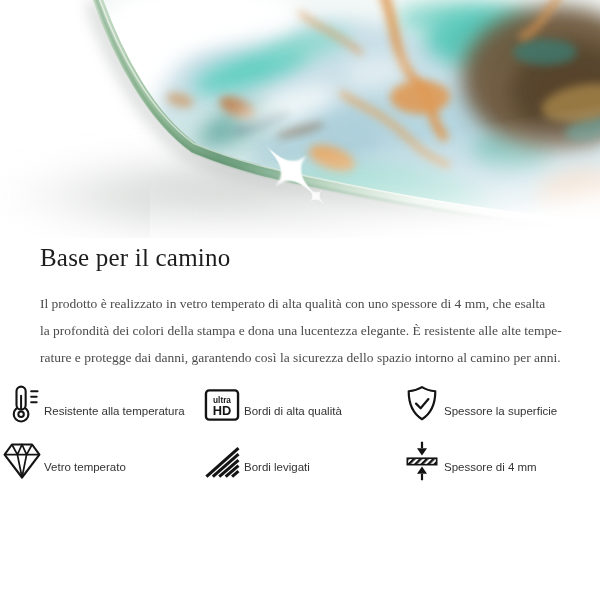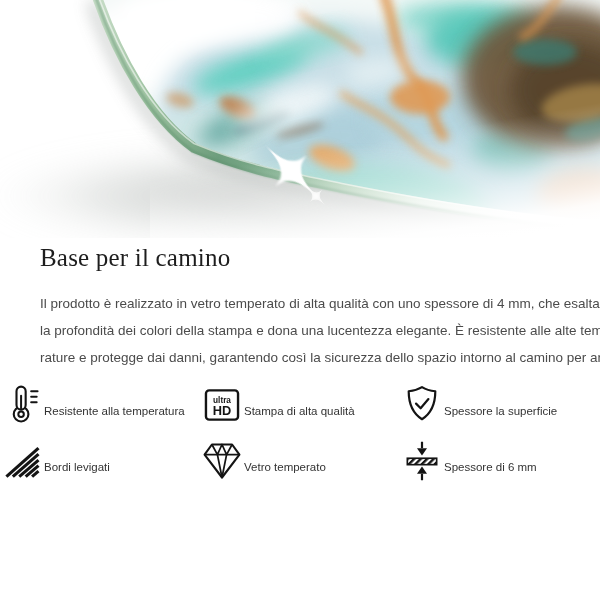--- a/index.html
+++ b/index.html
@@ -31,21 +31,21 @@
     letter-spacing:0.2px;
   }
   .title span{display:block;}
   .description{
     margin:15px 0 0 0;
     font-size:13.5px;
     line-height:27px;
     color:#4b4b4b;
     max-width:530px;
   }
-  .description span{display:block;white-space:nowrap;}
+  .description span{display:block;white-space:nowrap;font-family:Liberation Serif, serif;}
   .features{
     display:grid;
     grid-template-columns:repeat(3,1fr);
     row-gap:14px;
     margin:14px -40px 0 -40px; 
   }
   .feature{
     display:flex;flex-direction:row;align-items:center;
   }
   .f-icon{
@@ -208,72 +208,72 @@
       </div>
 
       <div class="feature">
         <div class="f-icon">
           <svg width="44" height="44" viewBox="0 0 48 48" fill="none">
             <rect x="6.5" y="8" width="35" height="32" rx="3.5" stroke="#141414" stroke-width="2.6"></rect>
             <text x="24" y="21.5" text-anchor="middle" font-family="Liberation Sans, sans-serif" font-size="9" font-weight="700" fill="#141414">ultra</text>
             <text x="24" y="35" text-anchor="middle" font-family="Liberation Sans, sans-serif" font-size="14" font-weight="800" fill="#141414">HD</text>
           </svg>
         </div>
-        <div class="f-label">Stampa di alta qualità</div>
+        <div class="f-label">Bordi di alta qualità</div>
       </div>
 
       <div class="feature">
         <div class="f-icon">
           <svg width="44" height="44" viewBox="0 0 48 48" fill="none">
             <path d="M24 4.5 C28 7 33 8.5 38.5 9 C38.5 21 35 32.5 24 39.5 C13 32.5 9.5 21 9.5 9 C15 8.5 20 7 24 4.5 Z" stroke="#141414" stroke-width="2.4" stroke-linejoin="round"></path>
             <path d="M17.5 22.5 L22.5 27.5 L31 17.5" stroke="#141414" stroke-width="2.4" stroke-linecap="round" stroke-linejoin="round"></path>
           </svg>
         </div>
         <div class="f-label">Spessore la superficie</div>
+      </div>
+
+      <div class="feature">
+        <div class="f-icon">
+          <svg width="44" height="44" viewBox="0 0 48 48" fill="none">
+            <path d="M5 17 L13 6 L35 6 L43 17 L24 42 Z" stroke="#141414" stroke-width="2.3" stroke-linejoin="round"></path>
+            <path d="M5 17 L43 17" stroke="#141414" stroke-width="1.9"></path>
+            <path d="M13 6 L19 17 L24 6 L29 17 L35 6" stroke="#141414" stroke-width="1.9" stroke-linejoin="round"></path>
+            <path d="M19 17 L24 42 L29 17" stroke="#141414" stroke-width="1.9" stroke-linejoin="round"></path>
+          </svg>
+        </div>
+        <div class="f-label">Vetro temperato</div>
       </div>
 
       <div class="feature">
         <div class="f-icon">
           <svg width="44" height="44" viewBox="0 0 48 48" fill="none">
             <line x1="7" y1="41" x2="42" y2="10" stroke="#141414" stroke-width="3.4"></line>
             <line x1="14" y1="41" x2="42" y2="16.5" stroke="#141414" stroke-width="3.4"></line>
             <line x1="21" y1="41" x2="42" y2="23" stroke="#141414" stroke-width="3.4"></line>
             <line x1="28" y1="41" x2="42" y2="29" stroke="#141414" stroke-width="3.4"></line>
             <line x1="35" y1="41" x2="42" y2="35" stroke="#141414" stroke-width="3.4"></line>
           </svg>
         </div>
         <div class="f-label">Bordi levigati</div>
-      </div>
-
-      <div class="feature">
-        <div class="f-icon">
-          <svg width="44" height="44" viewBox="0 0 48 48" fill="none">
-            <path d="M5 17 L13 6 L35 6 L43 17 L24 42 Z" stroke="#141414" stroke-width="2.3" stroke-linejoin="round"></path>
-            <path d="M5 17 L43 17" stroke="#141414" stroke-width="1.9"></path>
-            <path d="M13 6 L19 17 L24 6 L29 17 L35 6" stroke="#141414" stroke-width="1.9" stroke-linejoin="round"></path>
-            <path d="M19 17 L24 42 L29 17" stroke="#141414" stroke-width="1.9" stroke-linejoin="round"></path>
-          </svg>
-        </div>
-        <div class="f-label">Vetro temperato</div>
       </div>
 
       <div class="feature">
         <div class="f-icon">
           <svg width="44" height="44" viewBox="0 0 48 48" fill="none">
             <defs>
               <pattern id="hatchPat" width="5" height="5" patternUnits="userSpaceOnUse" patternTransform="rotate(45)">
                 <rect width="5" height="5" fill="#ffffff"></rect>
                 <rect width="2.6" height="5" fill="#141414"></rect>
               </pattern>
             </defs>
             <line x1="24" y1="3" x2="24" y2="10" stroke="#141414" stroke-width="2.4"></line>
             <path d="M18.5 10 L29.5 10 L24 18 Z" fill="#141414"></path>
             <rect x="8" y="21" width="32" height="7" fill="url(#hatchPat)" stroke="#141414" stroke-width="1.8"></rect>
             <line x1="24" y1="45" x2="24" y2="38" stroke="#141414" stroke-width="2.4"></line>
             <path d="M18.5 38 L29.5 38 L24 30 Z" fill="#141414"></path>
           </svg>
         </div>
-        <div class="f-label">Spessore di 6 mm</div>
+        <div class="f-label">Spessore di 4 mm</div>
       </div>
 
     </div>
   </div>
 </div>
 
 </body></html>

